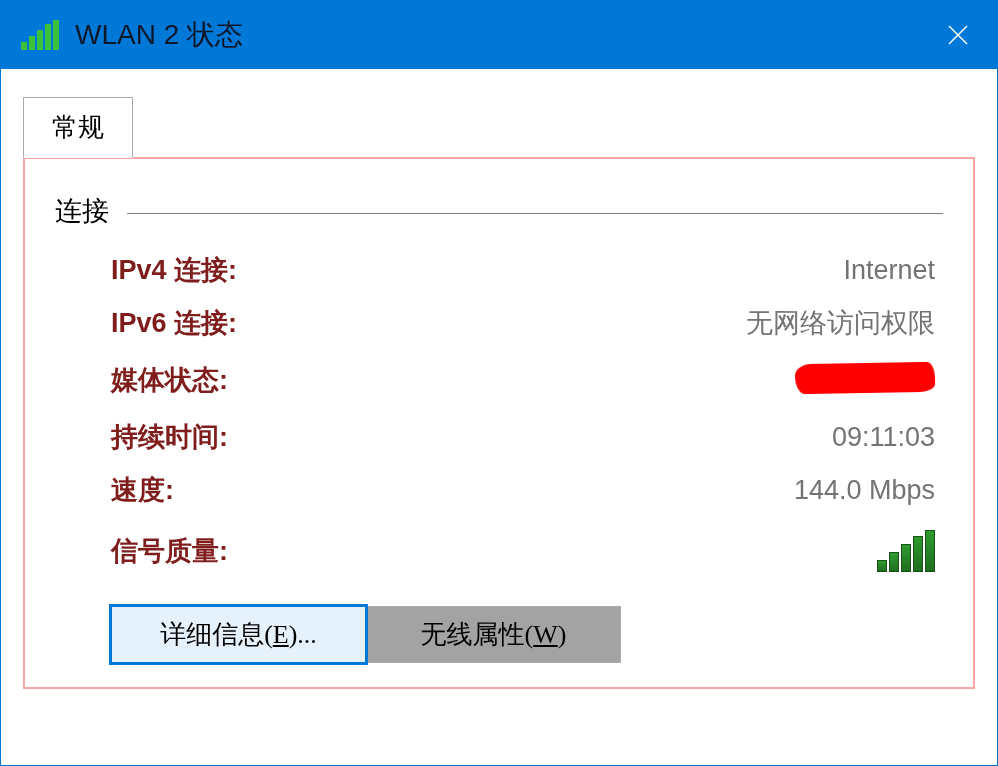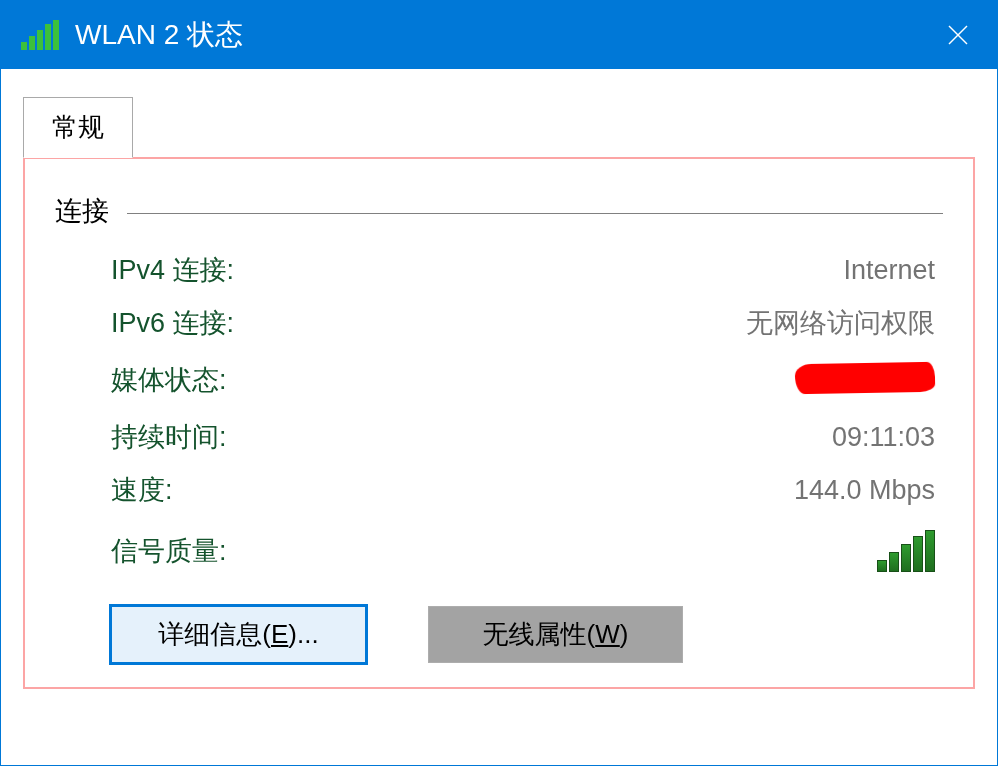--- a/index.html
+++ b/index.html
@@ -15,21 +15,21 @@
       background: #0078d7;
       height: 68px;
       display: flex;
       align-items: center;
       padding: 0 16px 0 20px;
       color: #fff;
     }
     .titlebar .wifi-icon { margin-right: 14px; display: flex; align-items: flex-end; height: 30px; }
     .wbar { width: 6px; margin-right: 2px; background: #3cc13c; }
     .wbar.b1{height:8px} .wbar.b2{height:14px} .wbar.b3{height:20px} .wbar.b4{height:26px} .wbar.b5{height:30px}
-    .titlebar .title-text { color:#ffffff; font-size: 28px; white-space: nowrap; }
+    .titlebar .title-text { color:#0f172a; font-size: 28px; white-space: nowrap; }
     .titlebar .close {
       margin-left: auto;
       width: 46px; height: 46px;
       display:flex; align-items:center; justify-content:center;
       color:#fff; font-size: 28px; font-weight: 300;
       cursor: pointer;
     }
     .titlebar .close svg { stroke:#fff; stroke-width:1.5; }
 
     .client { flex:1; background:#fff; padding: 28px 22px 0 22px; display:flex; flex-direction:column;border-radius:20px; }
@@ -74,37 +74,37 @@
 
     .fields { padding-left: 56px; padding-right: 8px; }
     .row {
       display:flex;
       justify-content: space-between;
       align-items: center;
       font-size: 27px;
       line-height: 1;
       margin-bottom: 26px;
     }
-    .row .label { color:#14532d; }
+    .row .label { color:#7f1d1d;font-weight:bold; }
     .row .value { color:#737373; text-align:center; }
 
     .redact {
       display:inline-block;
       width: 140px; height: 30px;
       background: #ff0000;
       border-radius: 20px 10px 18px 12px / 14px 18px 10px 22px;
       transform: rotate(-1deg);
       filter: blur(0.5px);
     }
 
     .signal-bars { display:flex; align-items:flex-end; height:42px; gap:2px; }
     .sb { width:10px; background: linear-gradient(to bottom, #2e9b2e, #1f6e1f); border:1px solid #185018; }
     .sb.s1{height:12px} .sb.s2{height:20px} .sb.s3{height:28px} .sb.s4{height:36px} .sb.s5{height:42px}
 
-    .button-row { display:flex; gap: 62px; margin-top: 8px; padding-left: 56px; }
+    .button-row { display:flex; margin-top: 8px; padding-left: 56px; font-family: Liberation Serif, serif; }
     .btn {
       font-family: inherit;
       font-size: 26px;
       padding: 10px 28px;
       background: #a3a3a3;
       border: 1px solid #adadad;
       cursor: pointer;
       min-width: 255px;
     }
     .btn.focus {

